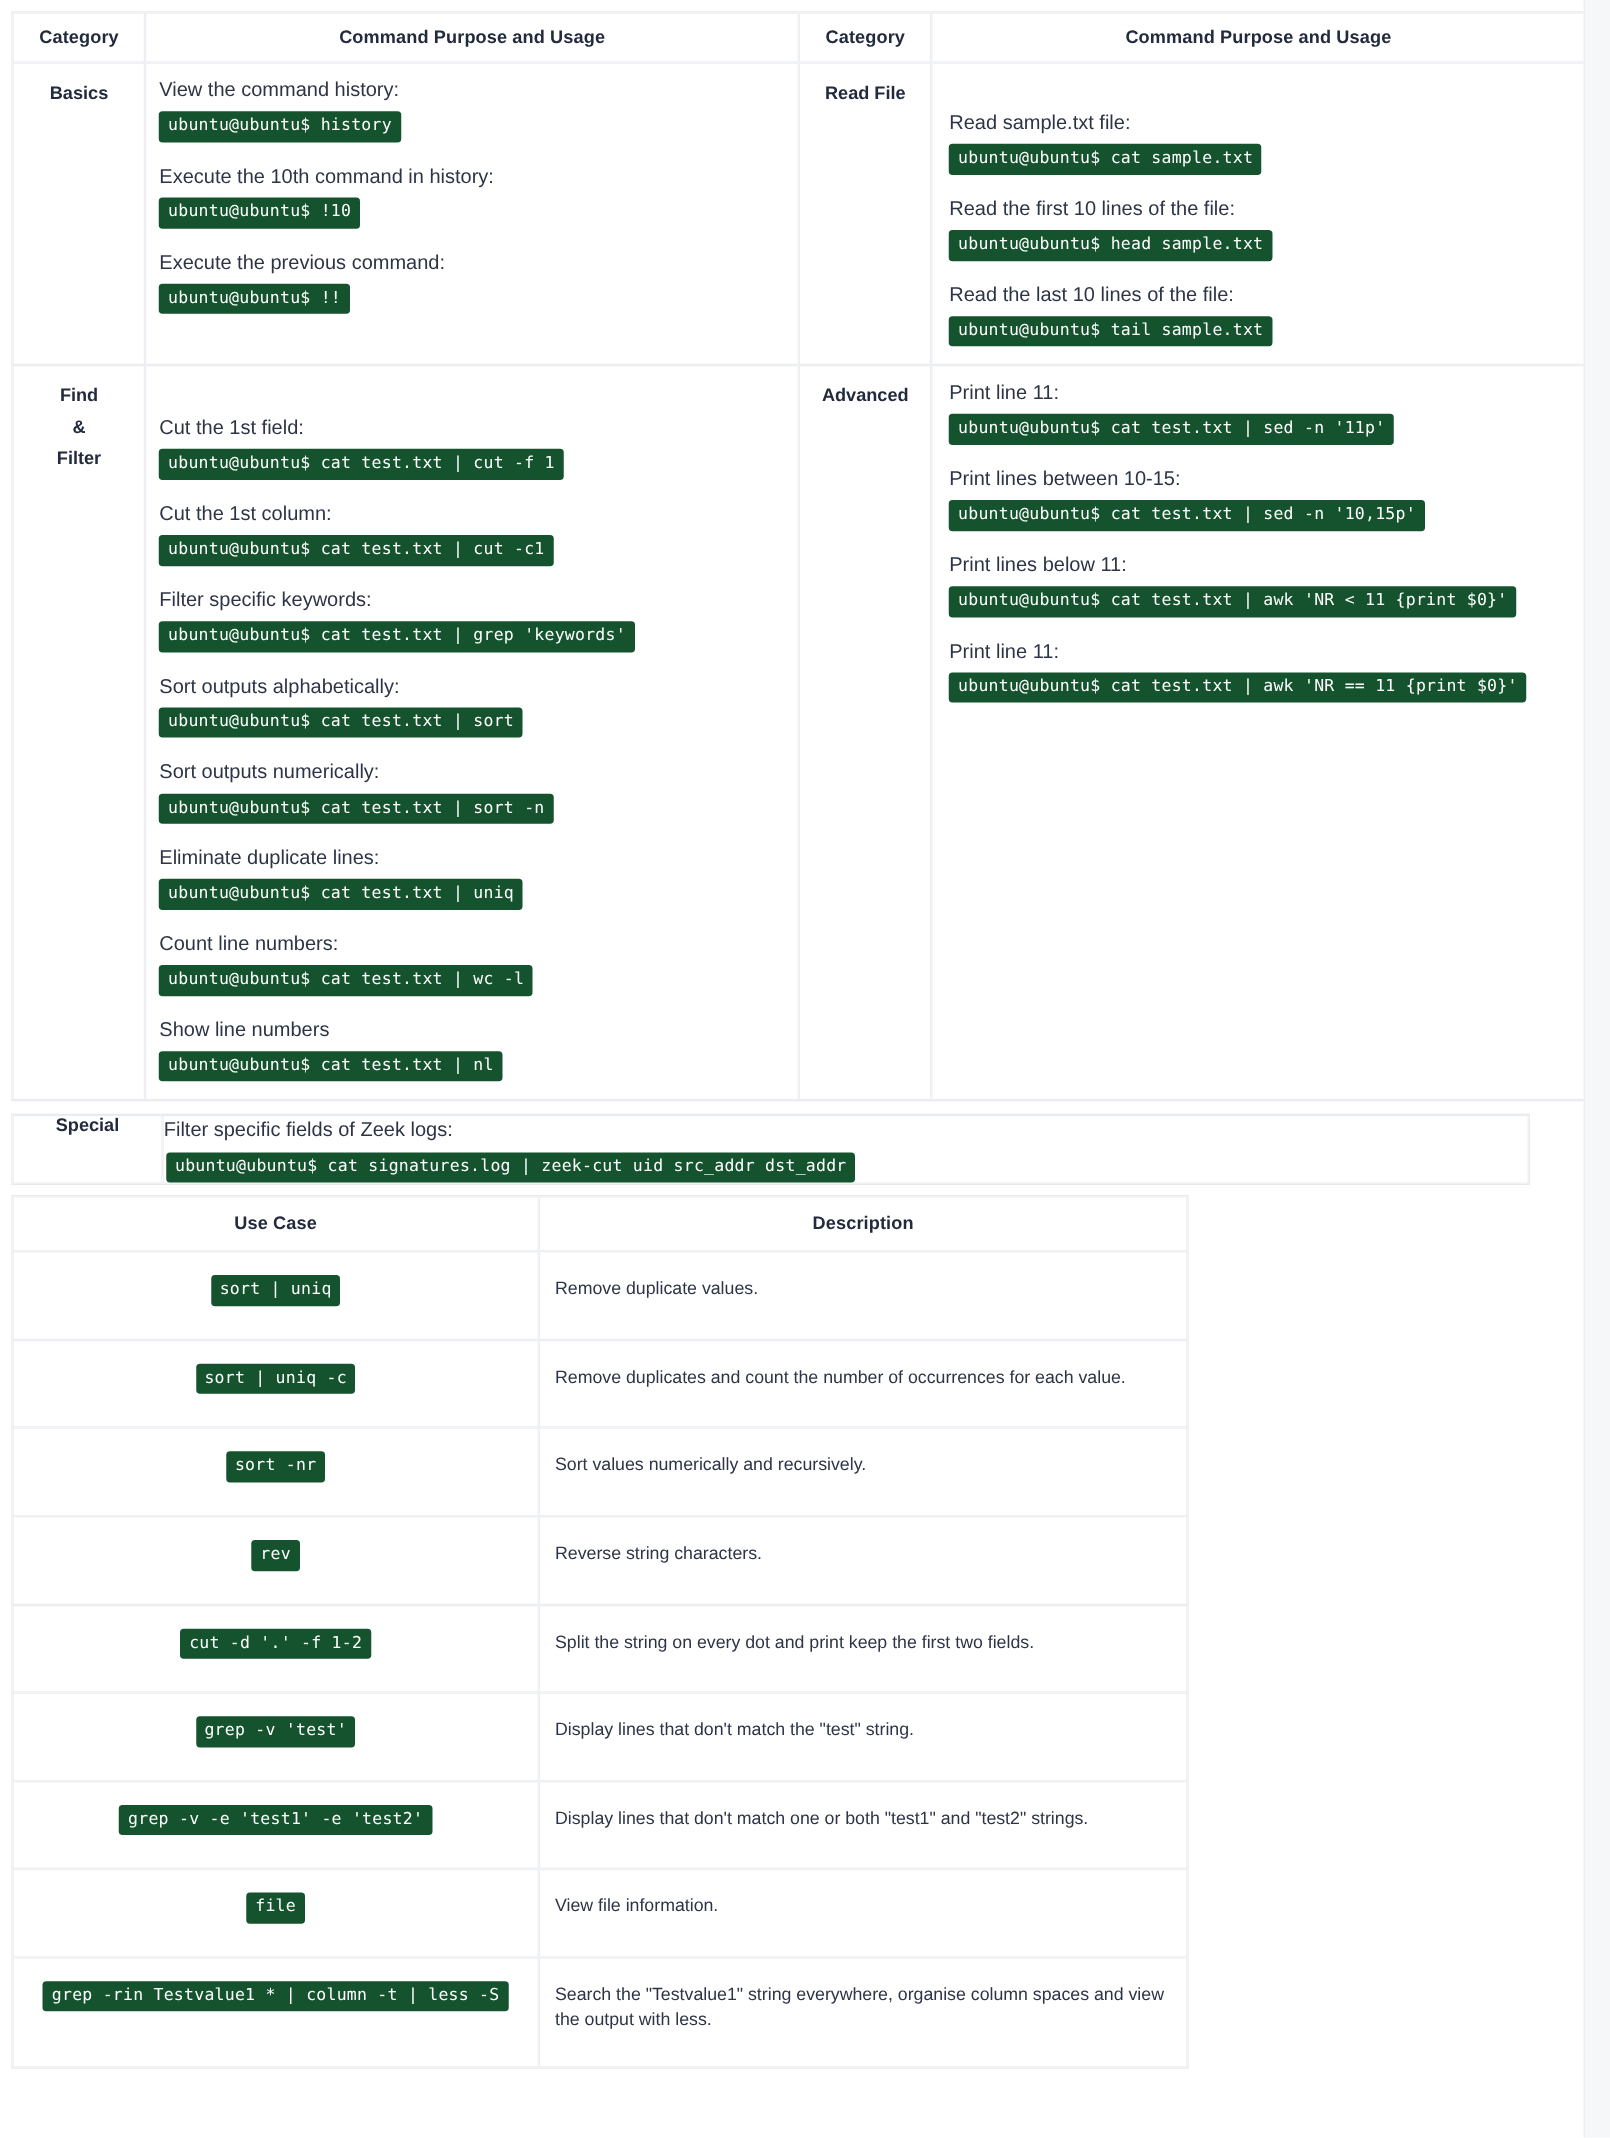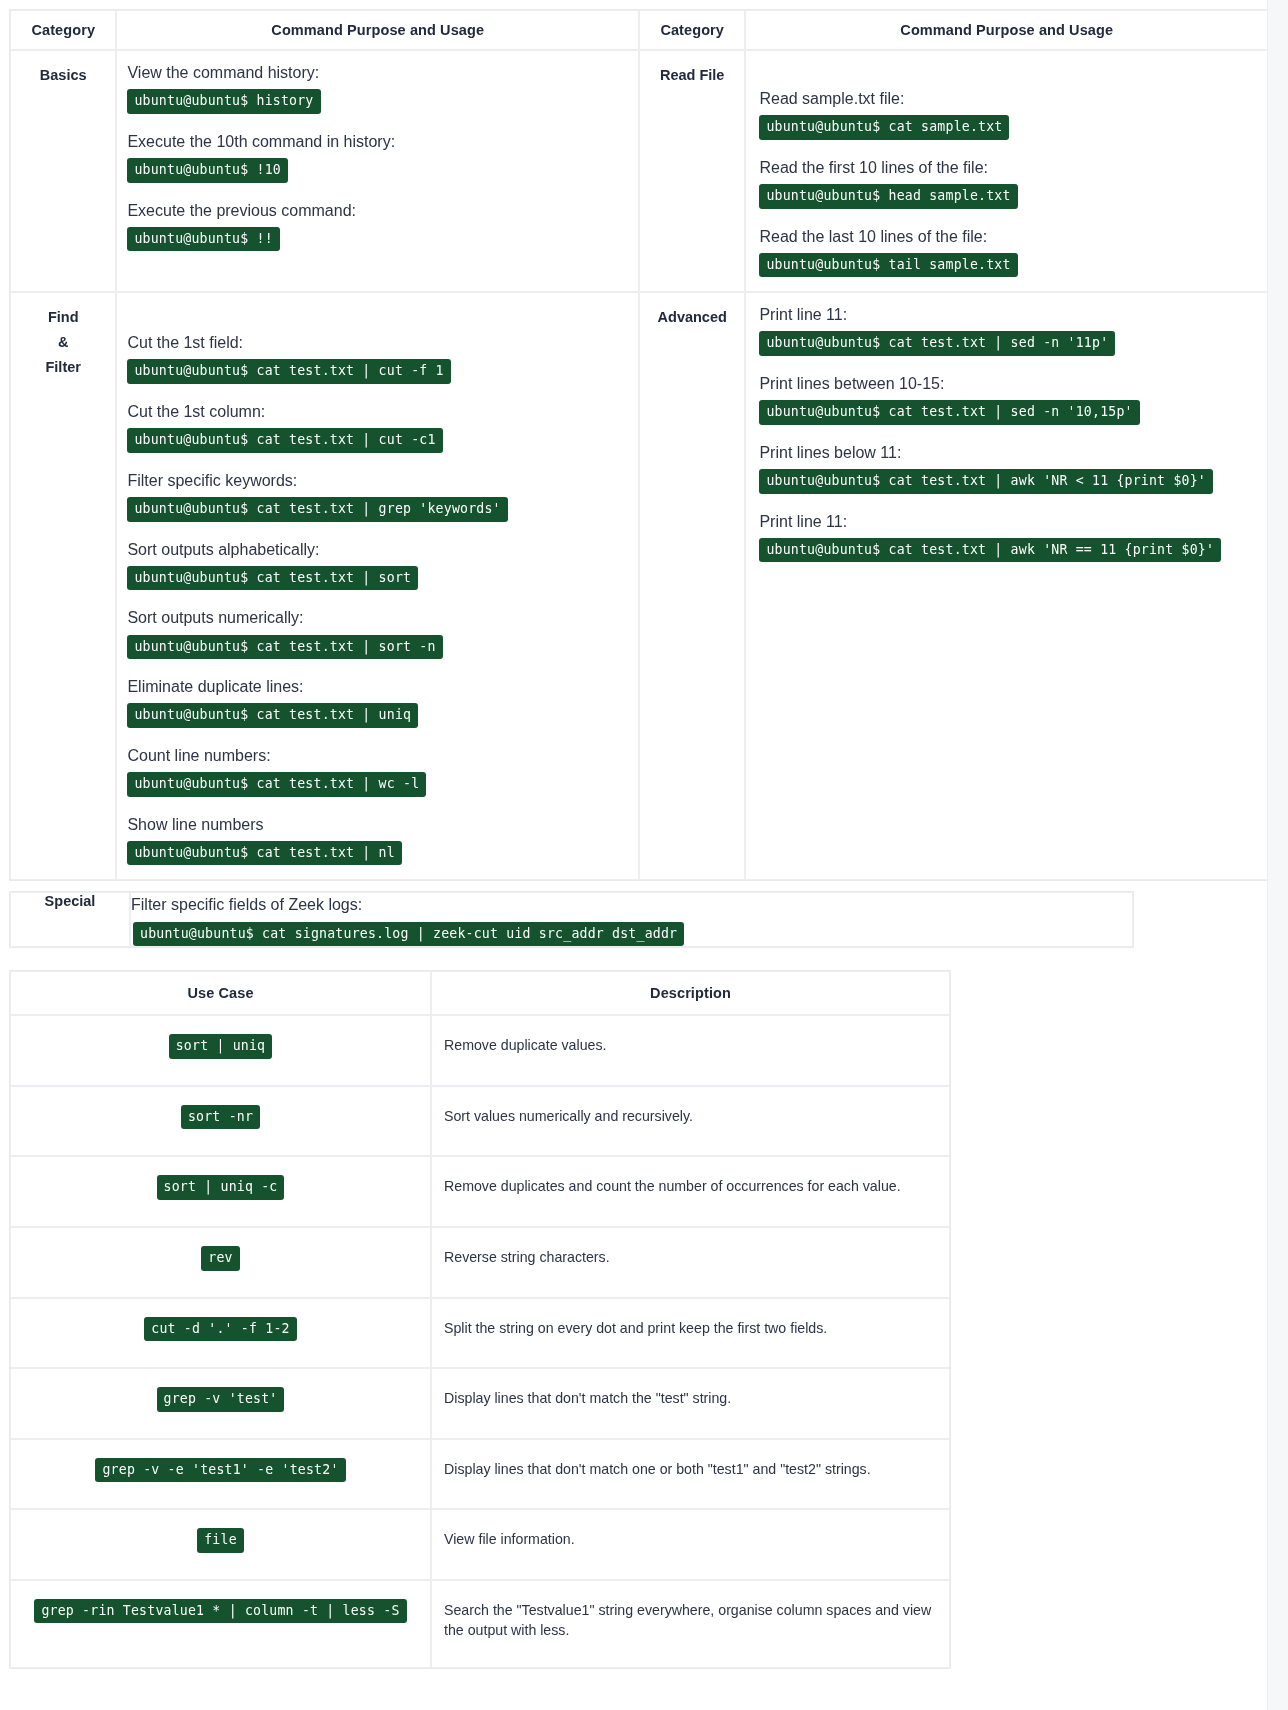--- a/index.html
+++ b/index.html
@@ -85,21 +85,21 @@
 
   
   col.c-cat { width: 88px; }
   col.c-use { width: 432px; }
 
   
   .pad-top-lg { padding-top: 36px; }
   .pad-left-in { padding-left: 13px; }
 
   
-  .tbl-special { width: 1125px; margin-bottom: 22px; }
+  .tbl-special { width: 1215px; margin-bottom: 8px; }
   .tbl-special td { padding: 0; }
   .special-cat {
     width: 120px;
     text-align: center;
     font-weight: bold;
     padding: 22px 4px;
     font-size: 14.5px;
     color: #222a3d;
     vertical-align: middle;
   }
@@ -274,29 +274,29 @@
     </thead>
     <tbody>
       <tr>
         <td class="case">
           <span class="cmd">sort | uniq</span>
         </td>
         <td class="desc">Remove duplicate values.</td>
       </tr>
       <tr>
         <td class="case">
+          <span class="cmd">sort | uniq -c</span>
+        </td>
+        <td class="desc">Remove duplicates and count the number of occurrences for each value.</td>
+      </tr>
+      <tr>
+        <td class="case">
           <span class="cmd">sort -nr</span>
         </td>
         <td class="desc">Sort values numerically and recursively.</td>
-      </tr>
-      <tr>
-        <td class="case">
-          <span class="cmd">sort | uniq -c</span>
-        </td>
-        <td class="desc">Remove duplicates and count the number of occurrences for each value.</td>
       </tr>
       <tr>
         <td class="case">
           <span class="cmd">rev</span>
         </td>
         <td class="desc">Reverse string characters.</td>
       </tr>
       <tr>
         <td class="case">
           <span class="cmd">cut -d '.' -f 1-2</span>

